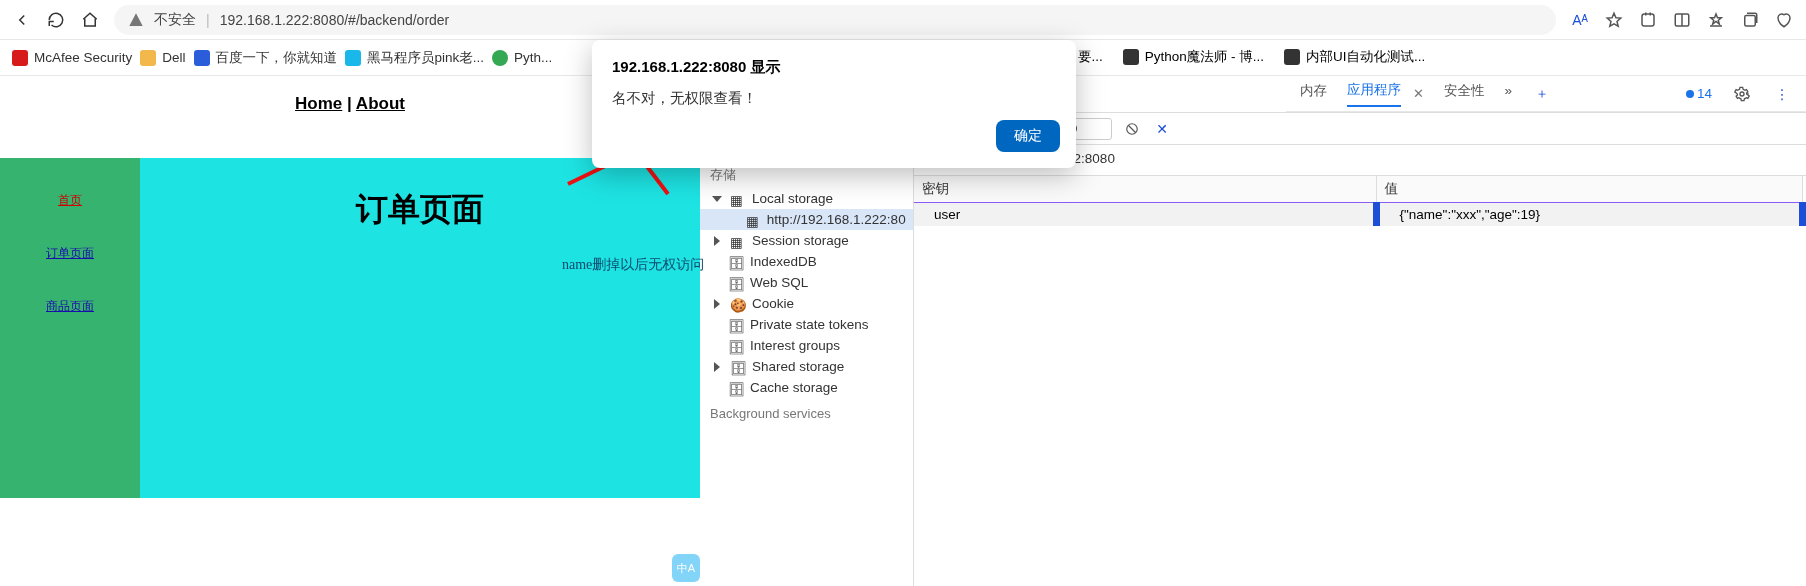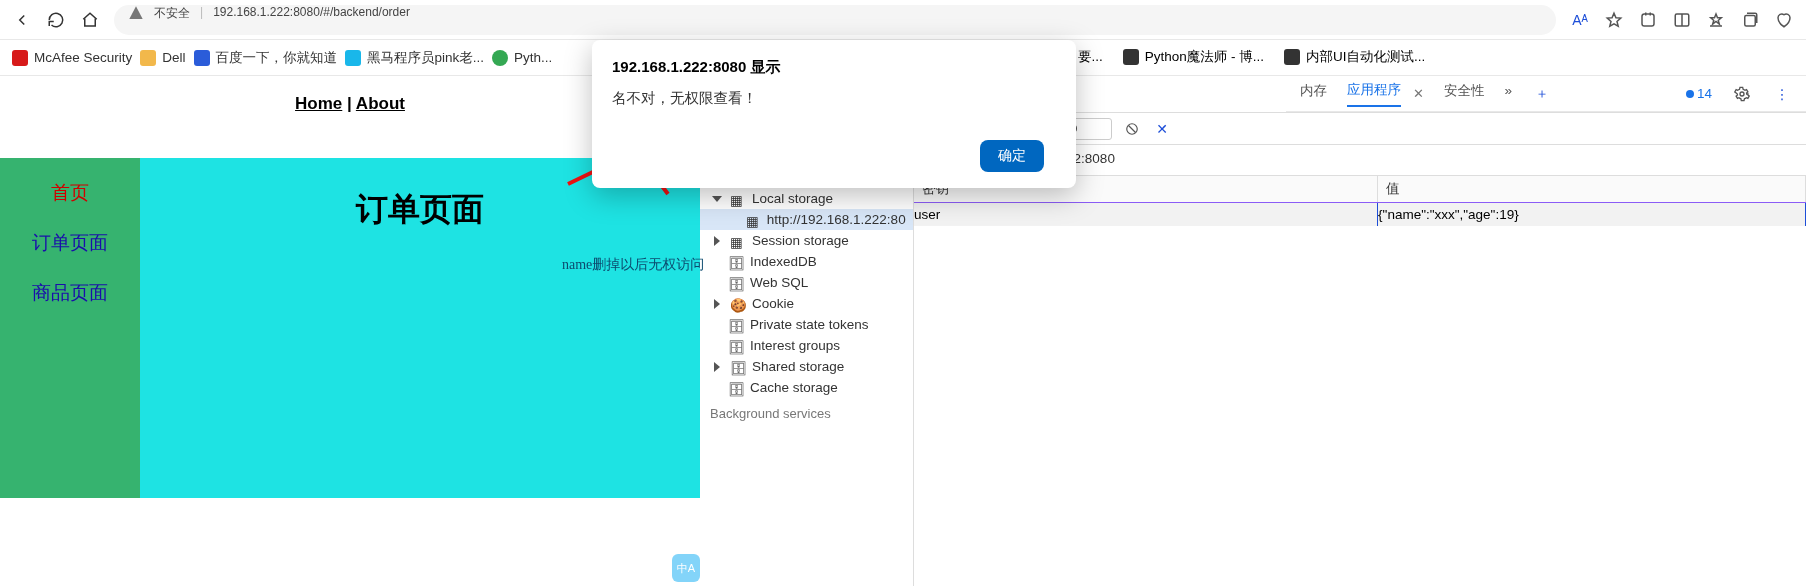--- a/index.html
+++ b/index.html
@@ -1,21 +1,21 @@
 <!DOCTYPE html>
 <html><head>
 <meta charset="utf-8">
 <style>
 * { margin: 0; padding: 0; box-sizing: border-box; font-family: "Microsoft YaHei", Arial, sans-serif; }
 body { width: 1806px; height: 586px; background: #fff; overflow: hidden; position: relative; font-size: 14px; }
 
 
 .browser-toolbar { height: 40px; display: flex; align-items: center; padding: 0 12px; gap: 14px; border-bottom: 1px solid #e8e8e8; }
 .tb-btn { width: 20px; height: 20px; display: flex; align-items: center; justify-content: center; color: #1d4ed8; cursor: pointer; }
-.addr-bar { flex: 1; height: 30px; border-radius: 15px; background: #f5f5f5; display: flex; align-items: flex-start; padding: 0 14px; gap: 10px; color: #444; font-size: 12px; }
+.addr-bar { flex: 1; height: 30px; border-radius: 15px; background: #f5f5f5; display: flex; align-items: center; padding: 0 14px; gap: 10px; color: #444; font-size: 14px; }
 .addr-bar .warn { color: #666; }
 .right-icons { display: flex; gap: 14px; align-items: center; }
 .right-icons .tb-btn svg { stroke: #555; }
 
 
 .bookmarks-bar { height: 36px; display: flex; align-items: center; padding: 0 12px; gap: 8px; font-size: 13.5px; color: #333; border-bottom: 1px solid #e8e8e8; }
 .bm { display: flex; align-items: center; gap: 6px; cursor: pointer; }
 .bm .fav { width: 16px; height: 16px; border-radius: 3px; display: inline-block; }
 
 
@@ -26,31 +26,31 @@
 .devtools-tabs .badge { display: inline-flex; align-items: center; gap: 3px; color: #1a73e8; }
 .devtools-tabs .dot { width: 8px; height: 8px; background: #1a73e8; border-radius: 50%; display: inline-block; }
 
 
 .page-area { position: absolute; top: 76px; left: 0; right: 0; bottom: 0; display: flex; }
 .page-left { width: 700px; background: #fff; }
 .header-links { padding: 18px 0 0 0; text-align: center; font-size: 17px; font-weight: bold; }
 .header-links a { text-decoration: underline; color: #000; }
 .app-body { display: flex; margin-top: 44px; height: 340px; }
 .sidebar { width: 140px; background: #36b36f; display: flex; flex-direction: column; align-items: center; padding-top: 22px; gap: 24px; }
-.sidebar a { color: #1a0dab; font-size: 19px; }
+.sidebar a { color: #1a0dab; text-decoration: underline; font-size: 12px; margin-top: 12px; }
 .sidebar a.active { color: #d00000; }
 .main-content { flex: 1; background: #1ee3e3; display: flex; justify-content: center; padding-top: 30px; font-size: 32px; font-weight: bold; position: relative; }
 
 .red-anno { position: absolute; color: #0c4a6e; font-size: 14px; font-family: SimSun, serif; }
 .red-cross { position: absolute; }
 
 
-.alert-box { position: absolute; top: 40px; left: 592px; width: 484px; background: #fff; border-radius: 8px; box-shadow: 0 8px 28px rgba(0,0,0,.25); padding: 18px 32px 16px 20px; z-index: 100; }
+.alert-box { position: absolute; top: 40px; left: 592px; width: 484px; background: #fff; border-radius: 8px; box-shadow: 0 8px 28px rgba(0,0,0,.25); padding: 18px 16px 16px 20px; z-index: 100; }
 .alert-box .title { font-weight: bold; font-size: 15px; margin-bottom: 12px; }
-.alert-box .msg { font-size: 14.5px; color: #333; margin-bottom: 32px; }
+.alert-box .msg { font-size: 14.5px; color: #333; margin-bottom: 12px; }
 .alert-box .btn-row { display: flex; justify-content: flex-end; }
 .alert-box button { background: #0067c0; color: #fff; border: none; border-radius: 8px; padding: 7px 18px; font-size: 14px; cursor: pointer; }
 
 
 .devtools-body { position: absolute; top: 112px; left: 700px; right: 0; bottom: 0; display: flex; border-top: 1px solid #ddd; }
 .dt-sidebar { width: 214px; background: #fff; border-right: 1px solid #ddd; font-size: 13.5px; color: #333; overflow: hidden; }
 .dt-sidebar .grp-title { color: #777; padding: 8px 10px 4px 10px; font-size: 13px; }
 .dt-sidebar .item { display: flex; align-items: center; gap: 8px; padding: 3px 10px 3px 28px; cursor: pointer; white-space: nowrap; }
 .dt-sidebar .item.top { padding-left: 14px; }
 .dt-sidebar .item.sel { background: #d8e6f7; }
@@ -59,21 +59,21 @@
 .dbicon { width: 14px; height: 14px; display: inline-block; }
 
 .dt-main { flex: 1; display: flex; flex-direction: column; }
 .dt-filterbar { height: 32px; border-bottom: 1px solid #ddd; display: flex; align-items: center; padding: 0 8px; gap: 10px; color: #555; }
 .dt-filterbar input { flex: 0 0 140px; border: 1px solid #ccc; border-radius: 3px; height: 22px; padding: 0 6px; font-size: 13px; }
 .dt-origin { padding: 6px 10px; font-size: 13.5px; color: #333; border-bottom: 1px solid #ddd; display: flex; gap: 10px; }
 .dt-origin .lbl { color: #555; }
 .dt-table { flex: 1; }
 .dt-table table { width: 100%; border-collapse: collapse; font-size: 13.5px; }
 .dt-table th { text-align: left; padding: 4px 8px; border-bottom: 1px solid #8b5cf6; border-right: 1px solid #ddd; font-weight: normal; color: #333; background: #fafafa; }
-.dt-table td { padding: 4px 0; border-right: 1px solid #1d4ed8; margin-left: 11px; }
+.dt-table td { padding: 4px 20px; border-right: 7px solid #1d4ed8; margin-left: 11px; }
 .dt-table tr.row0 td { background: #f2f2f2; }
 
 .ime-badge { position: absolute; bottom: 4px; left: 672px; width: 28px; height: 28px; background: #4fc3f7; border-radius: 6px; color: #fff; font-size: 11px; display: flex; align-items: center; justify-content: center; opacity: .7; }
 
 svg { display: block; }
 </style>
 </head>
 <body>
 
 <div class="browser-toolbar">

